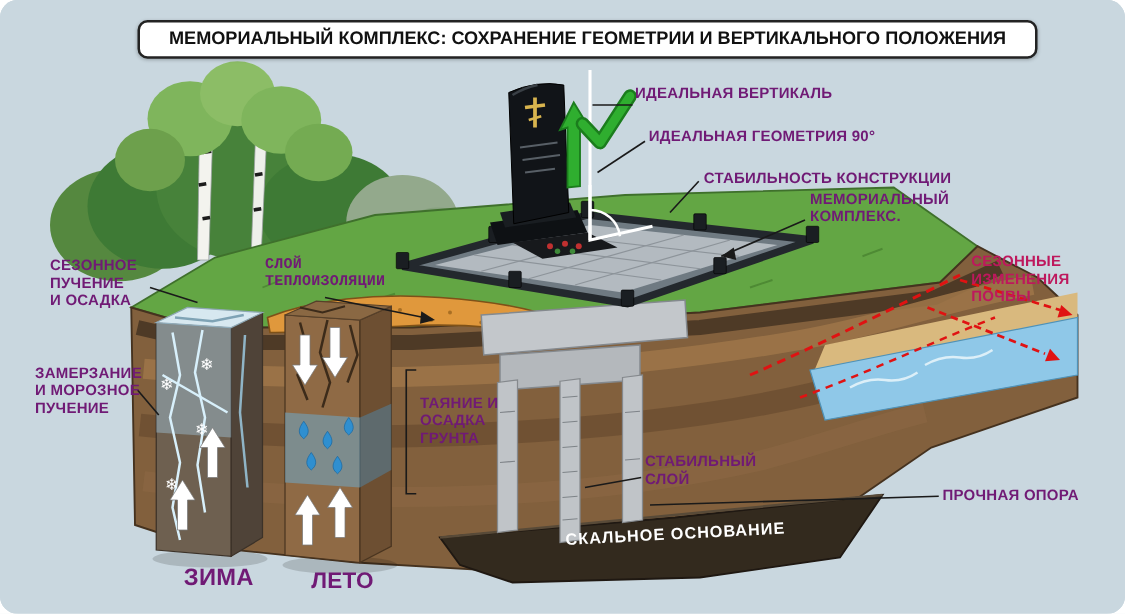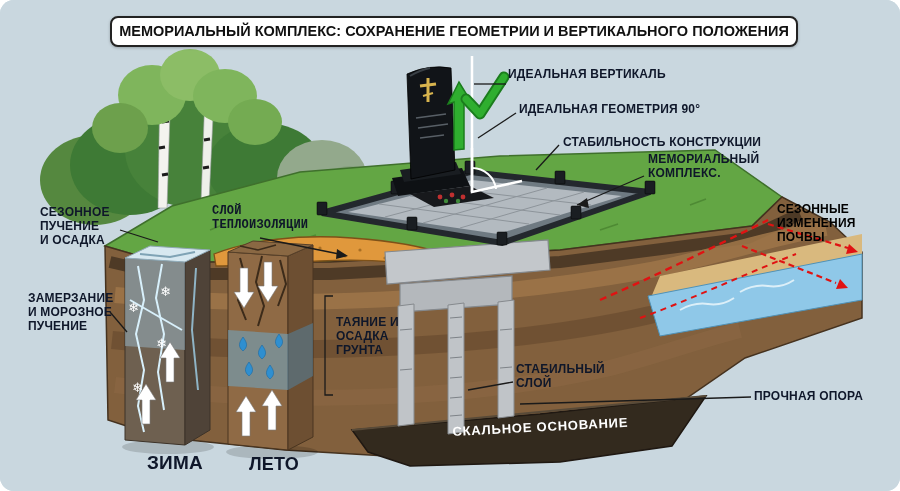--- a/index.html
+++ b/index.html
@@ -5,29 +5,29 @@
   html,body { margin:0; padding:0; background:#ffffff; }
   .stage {
     position:relative; width:900px; height:491px;
     background:#c9d7df; border-radius:14px; overflow:hidden;
     font-family:"Liberation Sans", sans-serif;
   }
   .stage svg { position:absolute; inset:0; }
   .title {
     position:absolute; left:110px; top:16px; width:684px;
     background:#ffffff; border:2px solid #232323; border-radius:8px;
-    padding:5px 0; text-align:center;
+    padding:5px 16px; text-align:center;
     font:bold 14.5px/1.2 "Liberation Sans", sans-serif; color:#111;
     box-shadow:0 1px 3px rgba(0,0,0,.25);
   }
   .lbl {
     position:absolute; font:bold 12px/1.18 "Liberation Sans", sans-serif;
-    color:#0f172a; white-space:pre-line; letter-spacing:.2px;
+    color:#701a75; white-space:pre-line; letter-spacing:.2px;
   }
-  .lbl-red { color:#000000; }
+  .lbl-red { color:#be185d; }
   .lbl-white { color:#ffffff; letter-spacing:.8px; font-size:13px; }
   .lbl-center { text-align:center; }
   .rot { transform:rotate(-3deg); transform-origin:left top; }
 </style>
 </head>
 <body>
 
 <div class="stage">
 
 <svg viewBox="0 0 900 491" width="900" height="491">

